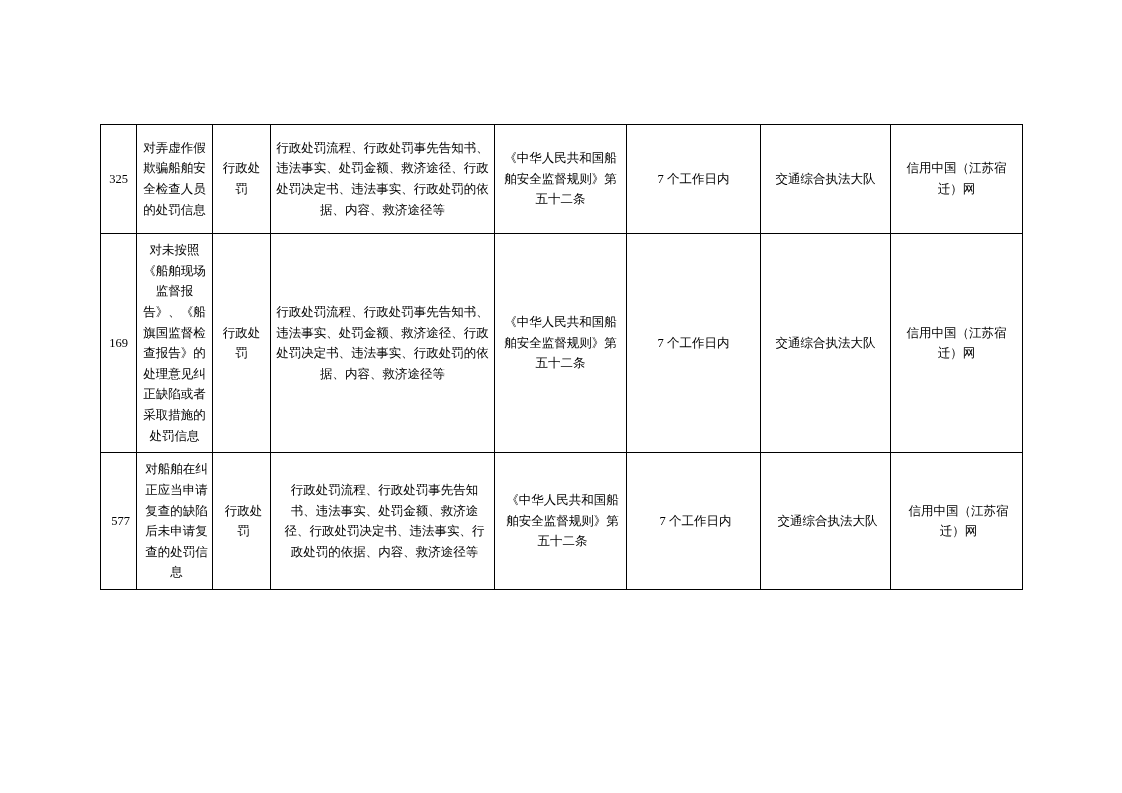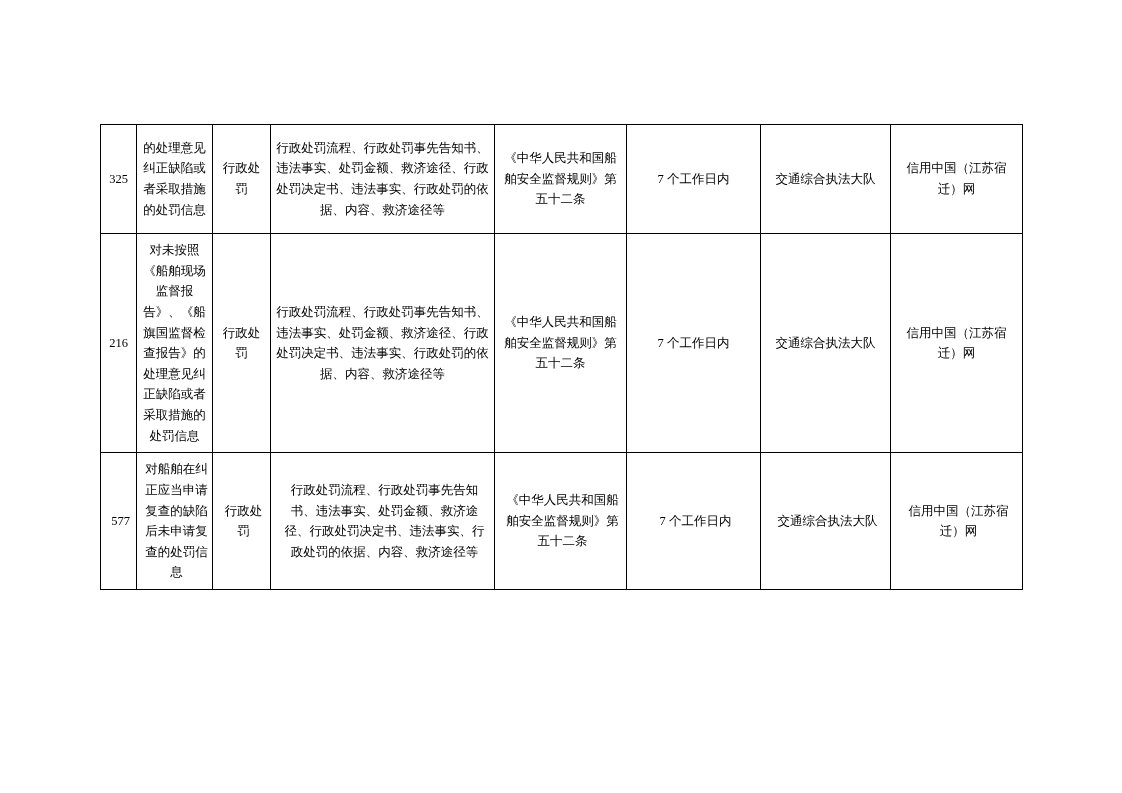--- a/index.html
+++ b/index.html
@@ -95,30 +95,30 @@
       <col class="c-type">
       <col class="c-content">
       <col class="c-basis">
       <col class="c-limit">
       <col class="c-dept">
       <col class="c-channel">
     </colgroup>
     <tbody>
       <tr class="row-1">
         <td class="cell-index">325</td>
-        <td class="cell-name">的处理意见纠正缺陷或者采取措施的处罚信息</td>
+        <td class="cell-name">对弄虚作假欺骗船舶安全检查人员的处罚信息</td>
         <td class="cell-type">行政处罚</td>
         <td class="cell-content">行政处罚流程、行政处罚事先告知书、违法事实、处罚金额、救济途径、行政处罚决定书、违法事实、行政处罚的依据、内容、救济途径等</td>
         <td class="cell-basis">《中华人民共和国船舶安全监督规则》第五十二条</td>
         <td class="cell-limit">7 个工作日内</td>
         <td class="cell-dept">交通综合执法大队</td>
         <td class="cell-channel">信用中国（江苏宿迁）网</td>
       </tr>
       <tr class="row-2">
-        <td class="cell-index">216</td>
+        <td class="cell-index">169</td>
         <td class="cell-name">对未按照《船舶现场监督报告》、《船旗国监督检查报告》的处理意见纠正缺陷或者采取措施的处罚信息</td>
         <td class="cell-type">行政处罚</td>
         <td class="cell-content">行政处罚流程、行政处罚事先告知书、违法事实、处罚金额、救济途径、行政处罚决定书、违法事实、行政处罚的依据、内容、救济途径等</td>
         <td class="cell-basis">《中华人民共和国船舶安全监督规则》第五十二条</td>
         <td class="cell-limit">7 个工作日内</td>
         <td class="cell-dept">交通综合执法大队</td>
         <td class="cell-channel">信用中国（江苏宿迁）网</td>
       </tr>
       <tr class="row-3">
         <td class="cell-index">577</td>

